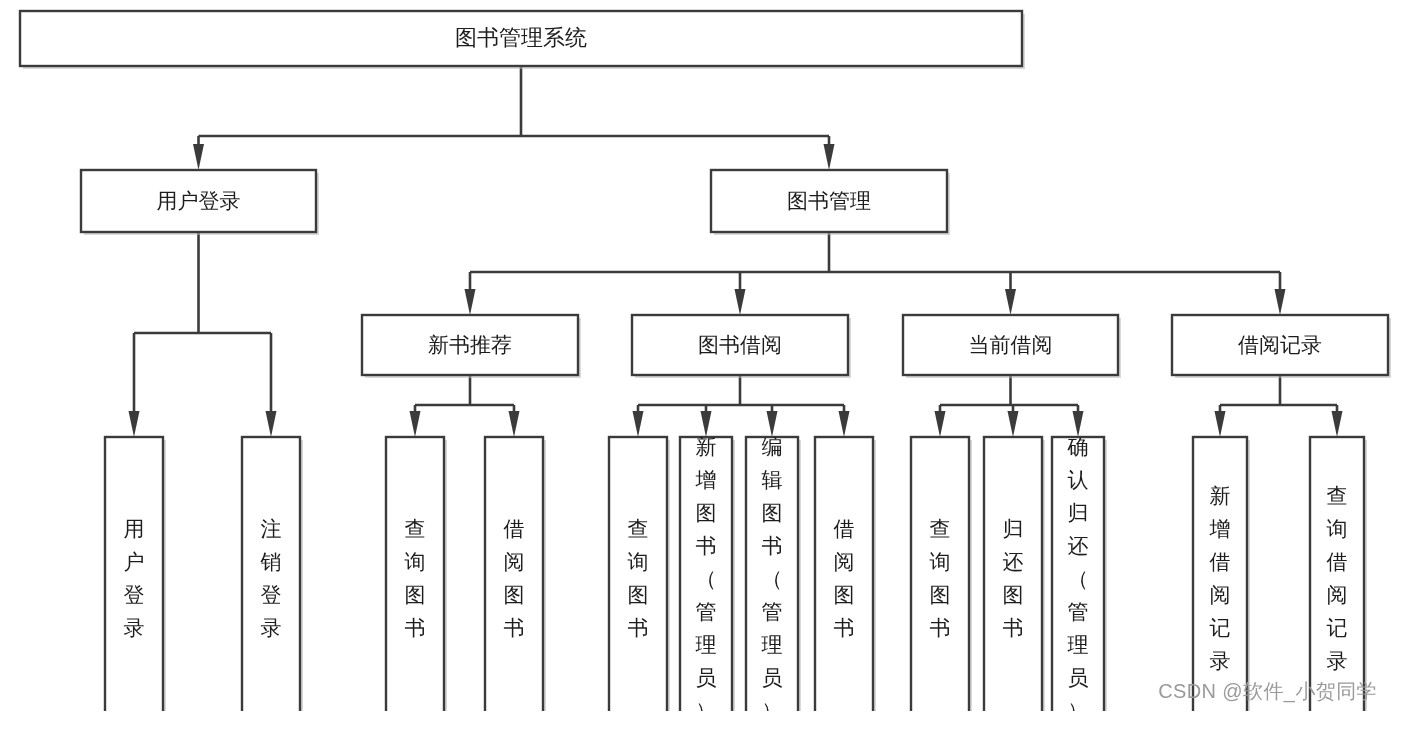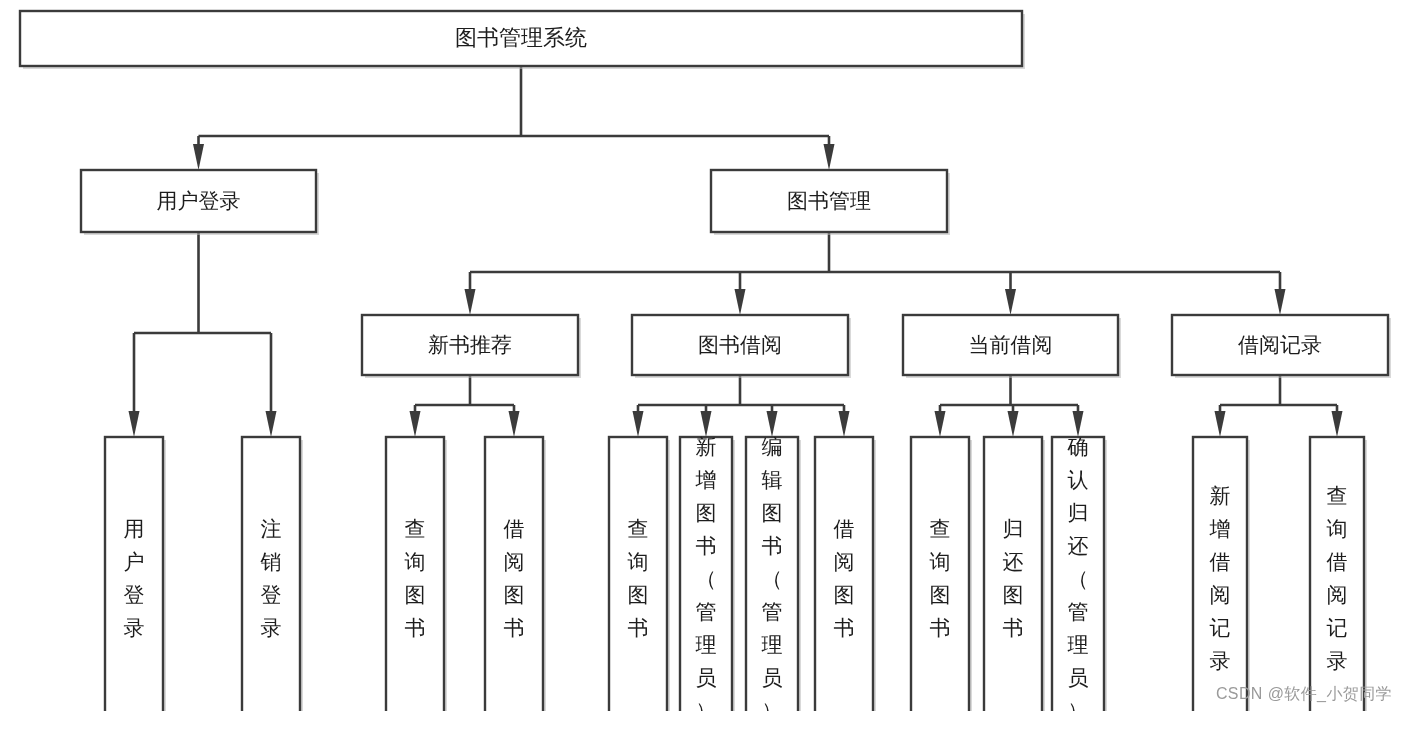--- a/index.html
+++ b/index.html
@@ -58,24 +58,24 @@
     fill: #1d1d1d;
     font-family: "Liberation Sans", "DejaVu Sans", sans-serif;
     font-size: 21px;
     text-anchor: middle;
   }
   .title-label {
     font-size: 22px;
   }
   .watermark-text {
     position: absolute;
-    right: 13px;
+    right: 28px;
     bottom: 6px;
     font-family: "Liberation Sans", "DejaVu Sans", sans-serif;
-    font-size: 16px;
+    font-size: 20px;
     color: #9a9a9a;
     letter-spacing: 0.4px;
     white-space: nowrap;
     user-select: none;
   }
 </style>
 </head>
 <body>
 
 <div id="diagram-root">

